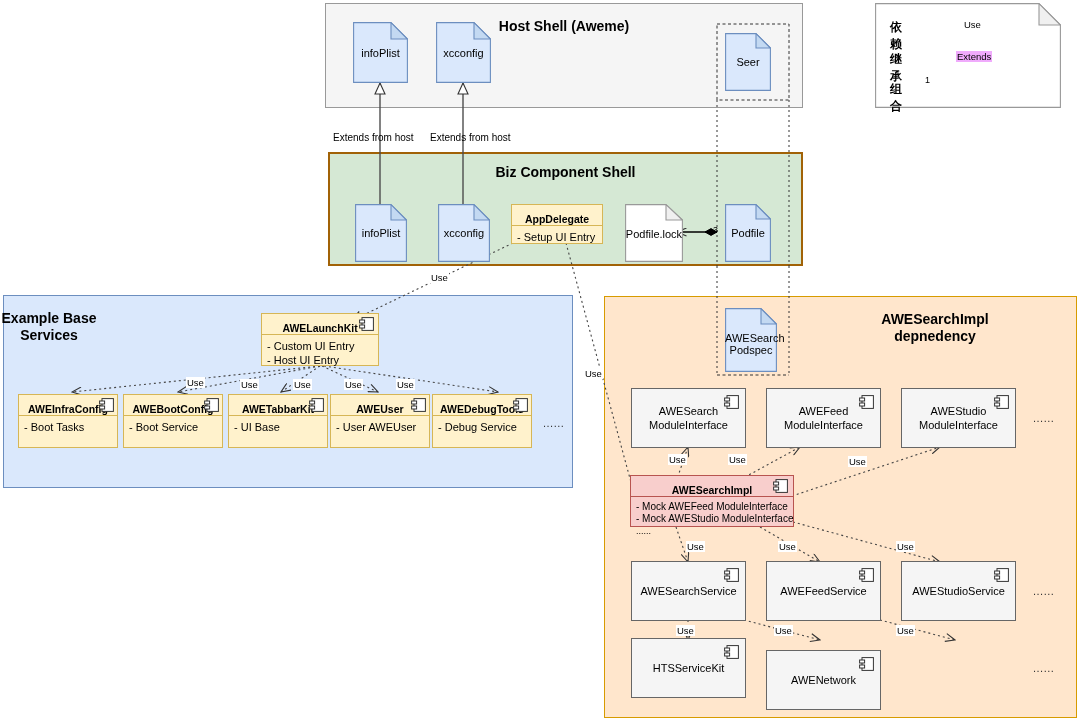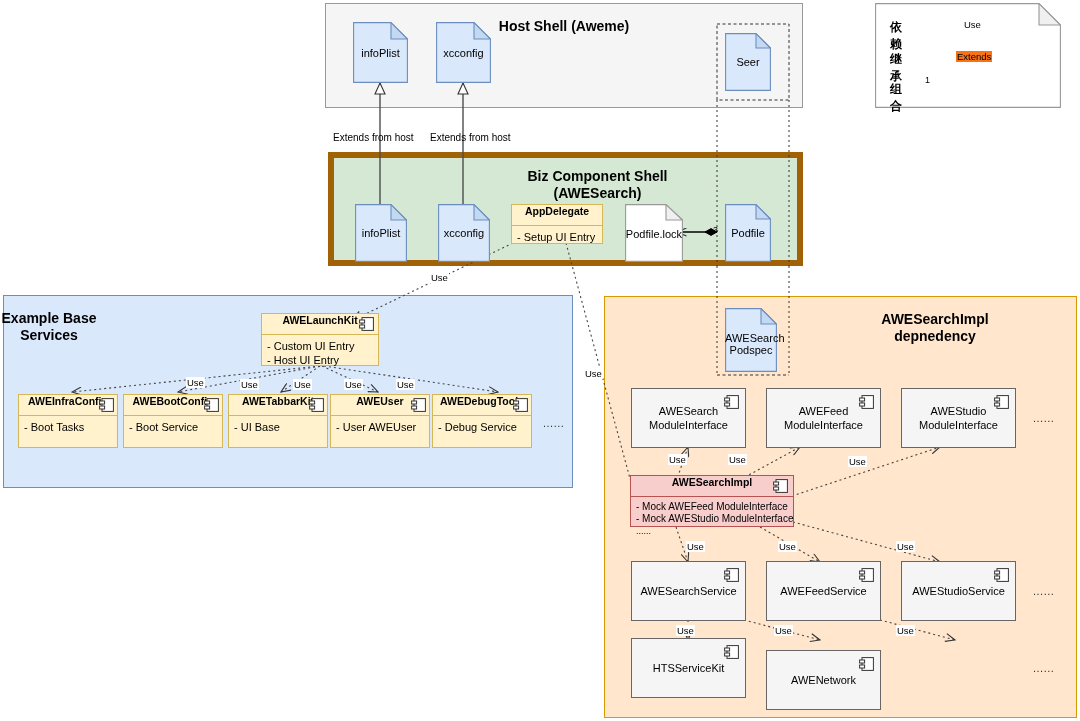--- a/index.html
+++ b/index.html
@@ -4,40 +4,40 @@
 <style>
   html,body{margin:0;padding:0;background:#ffffff;}
   body{width:1080px;height:721px;position:relative;overflow:hidden;
        font-family:"Liberation Sans","DejaVu Sans",sans-serif;color:#000;}
   #stage{position:absolute;left:0;top:0;width:1080px;height:721px;border-radius:6px;}
   svg.layer{position:absolute;left:0;top:0;width:1080px;height:721px;pointer-events:none;}
 
   
   .group{position:absolute;box-sizing:border-box;}
   .grp-host{background:#f5f5f5;border:1px solid #999999;}
-  .grp-biz{background:#d5e8d4;border:6px solid #a16207;padding-left:32px;}
+  .grp-biz{background:#d5e8d4;border:2px solid #a16207;}
   .grp-base{background:#dae8fc;border:1px solid #6c8ebf;}
   .grp-impl{background:#ffe6cc;border:1px solid #d79b00;}
   .grp-title{position:absolute;width:100%;text-align:center;font-weight:bold;
              font-size:14px;line-height:17px;}
 
   
   .doc{position:absolute;box-sizing:border-box;}
   .doc .docbody{position:absolute;left:0;top:0;width:100%;height:100%;}
   .doc .doclabel{position:absolute;left:0;width:100%;text-align:center;
                  font-size:11px;line-height:13px;color:#000;}
   .doc-blue .sfill{fill:#dae8fc;stroke:#6c8ebf;}
   .doc-blue .sfold{fill:#c3d9f2;stroke:#6c8ebf;}
   .doc-white .sfill{fill:#ffffff;stroke:#999999;}
   .doc-white .sfold{fill:#f0f0f0;stroke:#999999;}
 
   
   .cls{position:absolute;box-sizing:border-box;border:1px solid #666;}
   .cls .hdr{position:relative;box-sizing:border-box;height:21px;
-            display:flex;align-items:flex-start;justify-content:center;
+            display:flex;align-items:flex-end;justify-content:center;
             font-size:10.5px;font-weight:bold;border-bottom:1px solid #666;}
   .cls .body{box-sizing:border-box;padding:4px 5px 0 5px;font-size:11px;
              line-height:14px;text-align:left;}
   .cls .body div{white-space:nowrap;}
   .cls-yellow{background:#fff2cc;border-color:#d6b656;}
   .cls-yellow .hdr{border-bottom-color:#d6b656;}
   .cls-pink{background:#f8cecc;border-color:#b85450;}
   .cls-pink .hdr{border-bottom-color:#b85450;}
 
   
@@ -63,21 +63,20 @@
 <body>
 
 <div id="stage">
 
   <div class="group grp-host" style="left:325px;top:3px;width:478px;height:105px;">
     <div class="grp-title" style="top:14px;">Host Shell (Aweme)</div>
   </div>
 
   <div class="group grp-biz" style="left:328px;top:152px;width:475px;height:114px;">
     <div class="grp-title" style="top:10px;">Biz Component Shell</div>
-    <div class="grp-title" style="top:27px;">(AWESearch)</div>
   </div>
 
   <div class="group grp-base" style="left:3px;top:295px;width:570px;height:193px;padding-left:47px;">
     <div class="grp-title" style="top:14px;left:-240px;width:570px;">Example Base</div>
     <div class="grp-title" style="top:31px;left:-240px;width:570px;">Services</div>
   </div>
 
   <div class="group grp-impl" style="left:604px;top:296px;width:473px;height:422px;">
     <div class="grp-title" style="top:14px;left:190px;width:280px;">AWESearchImpl</div>
     <div class="grp-title" style="top:31px;left:190px;width:280px;">depnedency</div>
@@ -436,20 +435,20 @@
       <path class="sfill" d="M0.6,0.6 H164 L185.4,22 V104.4 H0.6 Z" stroke-width="1.1"></path>
       <path class="sfold" d="M164,0.6 L185.4,22 H164 Z" stroke-width="1.1"></path>
     </svg>
   </div>
   <div class="legend" style="left:0;top:0;">
     <div class="ltext" style="left:890px;top:19px;">依赖</div>
     <div class="edge-label nb" style="left:963px;top:19px;background:#fff;">Use</div>
   </div>
   <div class="legend" style="left:0;top:0;">
     <div class="ltext" style="left:890px;top:51px;">继承</div>
-    <div class="edge-label nb" style="left:956px;top:51px;background:#f97316;">Extends</div>
+    <div class="edge-label nb" style="left:956px;top:51px;background:#f0abfc;">Extends</div>
   </div>
   <div class="legend" style="left:0;top:0;">
     <div class="ltext" style="left:890px;top:81px;">组合</div>
     <div class="plain-label" style="left:925px;top:74px;font-size:9px;">1</div>
   </div>
 
 </div>
 
 </body></html>

